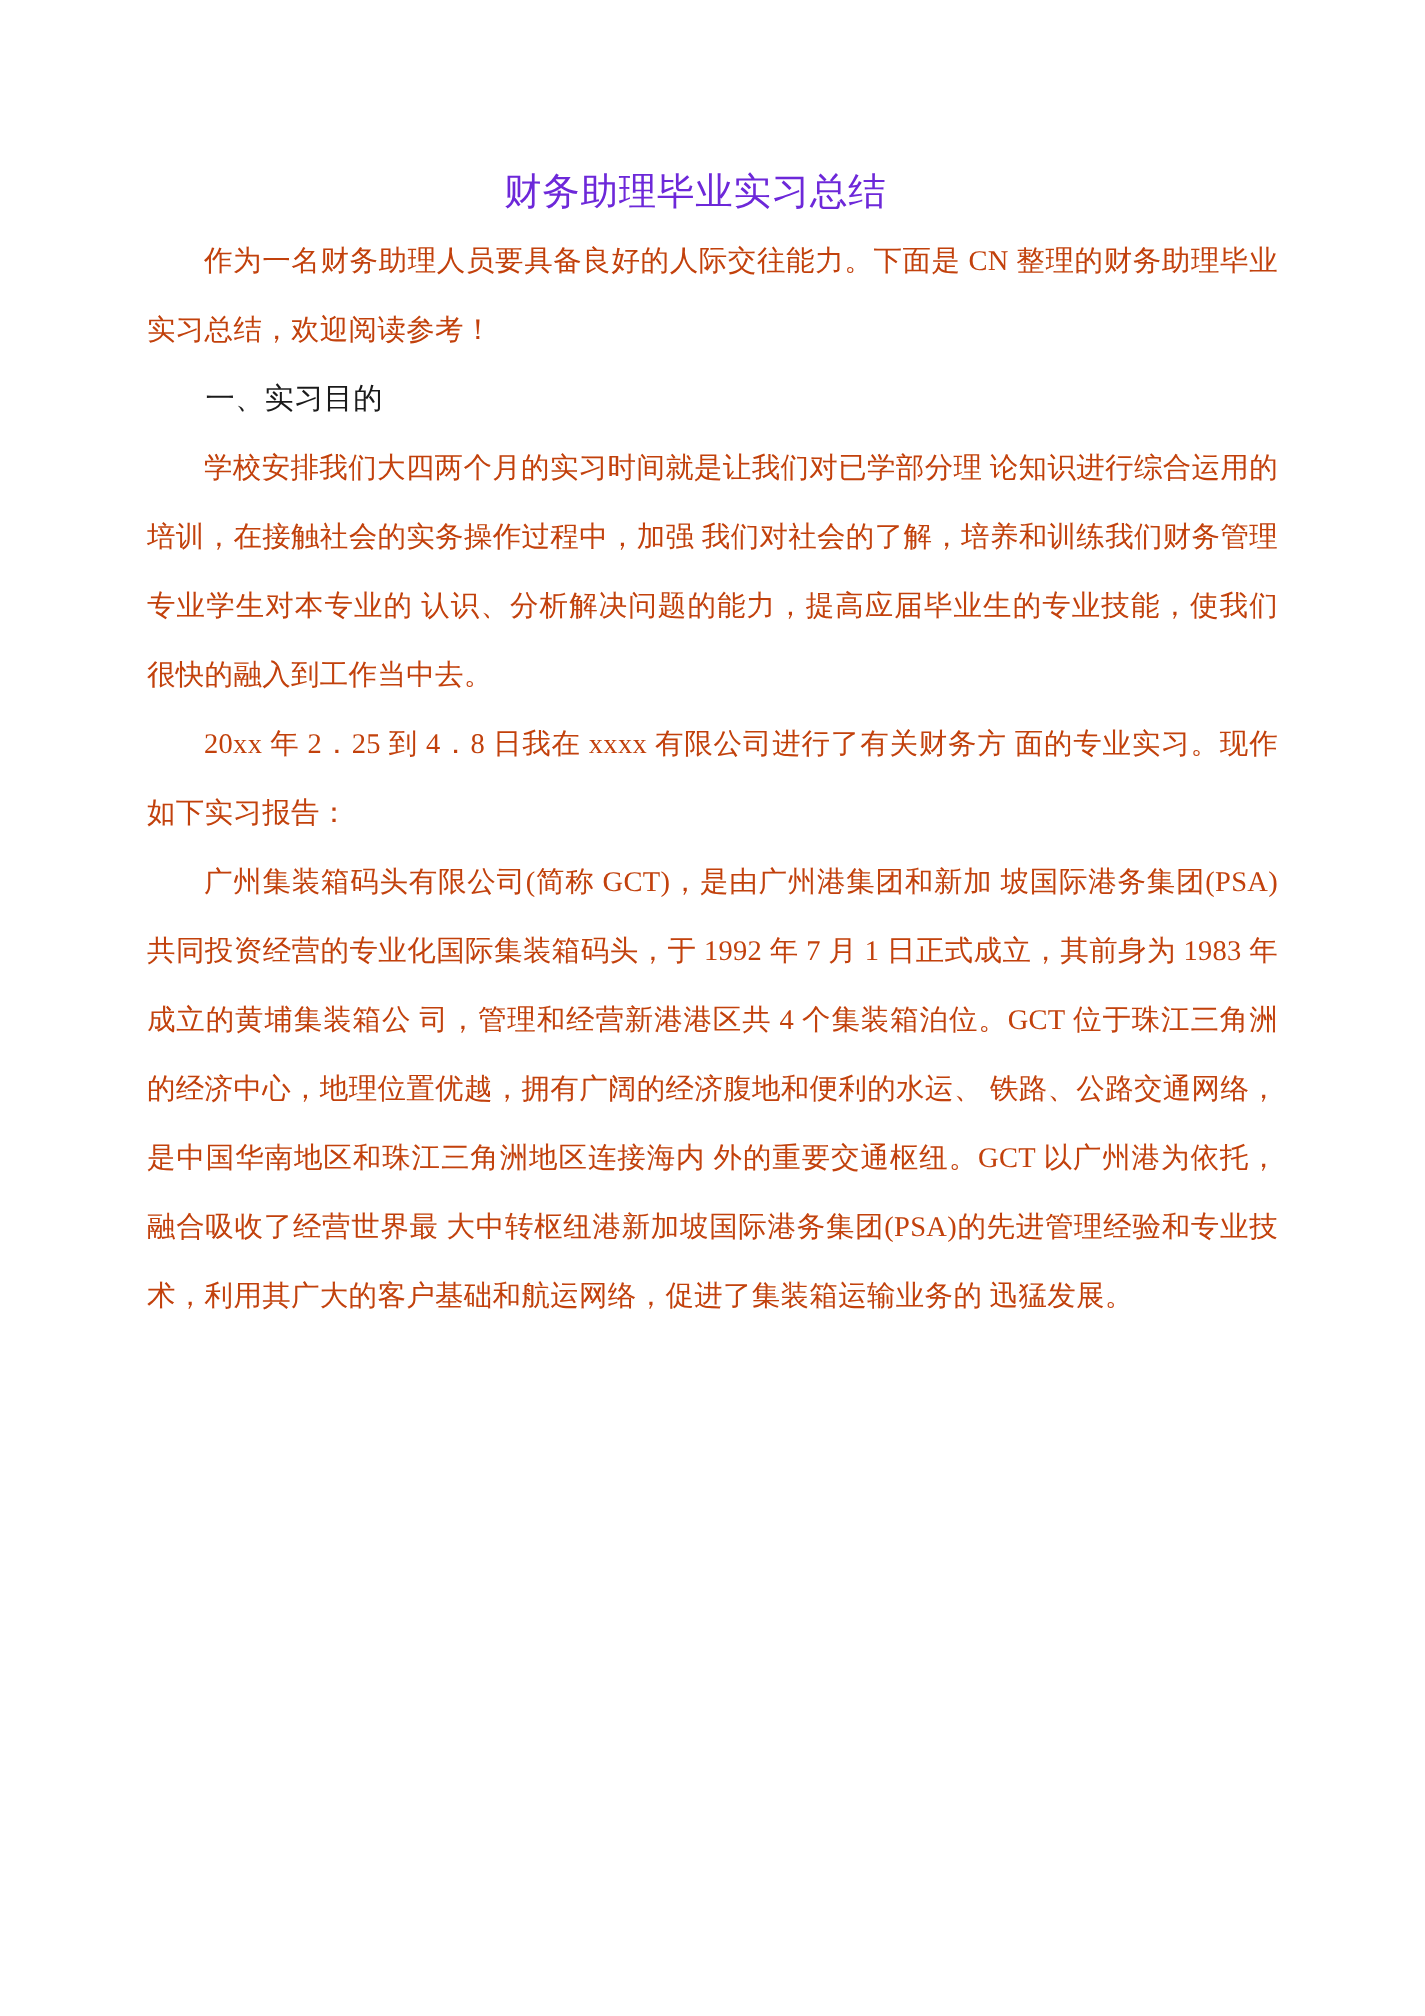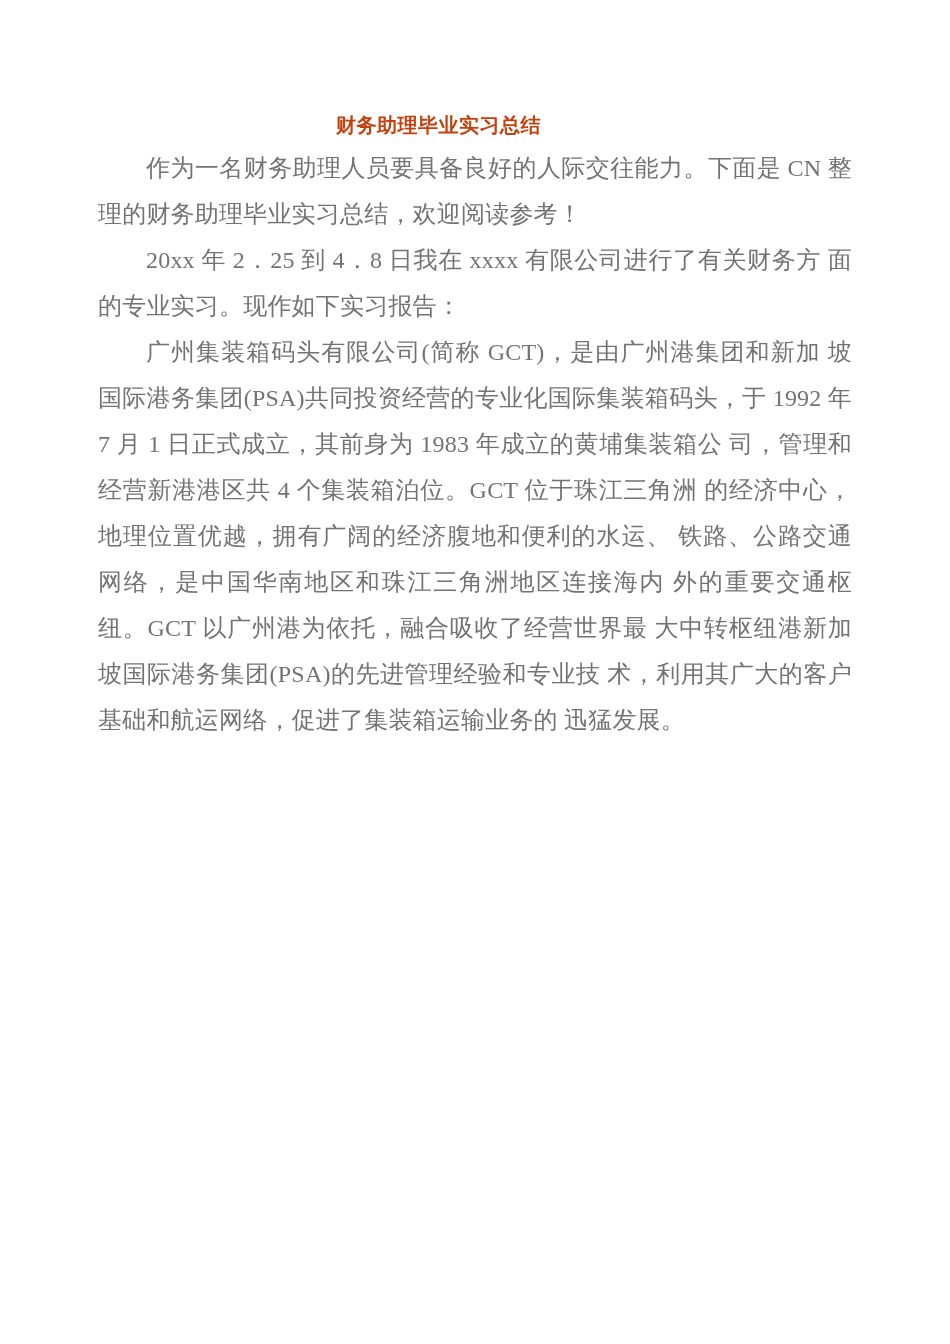--- a/index.html
+++ b/index.html
@@ -16,32 +16,32 @@
     background: #ffffff;
     position: relative;
     box-sizing: border-box;
     overflow: hidden;
   }
   .page-body {
     padding: 112px 98px 0 98px;
     box-sizing: border-box;
   }
   .doc-title {
-    color: #c2410c;
-    font-size: 20px;
-    font-weight: bold;
+    color: #6d28d9;
+    font-size: 25px;
+    font-weight: normal;
     line-height: 1.35;
     letter-spacing: 0.5px;
     margin: 0 0 6px 0;
     padding-left: 238px;
     white-space: nowrap;
   }
   .para {
-    font-size: 24px;
-    color: #737373;
+    font-size: 19px;
+    color: #c2410c;
     line-height: 46px;
     margin: 0;
     text-align: justify;
     text-justify: inter-character;
     letter-spacing: 0.2px;
     word-break: break-all;
   }
   .para.indent {
     text-indent: 2em;
   }
@@ -57,21 +57,23 @@
 </head>
 <body>
 
 <div class="page">
   <div class="page-body">
 
     <h1 class="doc-title">财务助理毕业实习总结</h1>
 
     <p class="para indent">作为一名财务助理人员要具备良好的人际交往能力。下面是 CN 整理的财务助理毕业实习总结，欢迎阅读参考！</p>
 
+    <p class="heading">一、实习目的</p>
 
+    <p class="para indent">学校安排我们大四两个月的实习时间就是让我们对已学部分理 论知识进行综合运用的培训，在接触社会的实务操作过程中，加强 我们对社会的了解，培养和训练我们财务管理专业学生对本专业的 认识、分析解决问题的能力，提高应届毕业生的专业技能，使我们 很快的融入到工作当中去。</p>
 
     <p class="para indent">20xx 年 2．25 到 4．8 日我在 xxxx 有限公司进行了有关财务方 面的专业实习。现作如下实习报告：</p>
 
 
     <p class="para indent">广州集装箱码头有限公司(简称 GCT)，是由广州港集团和新加 坡国际港务集团(PSA)共同投资经营的专业化国际集装箱码头，于 1992 年 7 月 1 日正式成立，其前身为 1983 年成立的黄埔集装箱公 司，管理和经营新港港区共 4 个集装箱泊位。GCT 位于珠江三角洲 的经济中心，地理位置优越，拥有广阔的经济腹地和便利的水运、 铁路、公路交通网络，是中国华南地区和珠江三角洲地区连接海内 外的重要交通枢纽。GCT 以广州港为依托，融合吸收了经营世界最 大中转枢纽港新加坡国际港务集团(PSA)的先进管理经验和专业技 术，利用其广大的客户基础和航运网络，促进了集装箱运输业务的 迅猛发展。</p>
 
 
   </div>
 </div>
 

